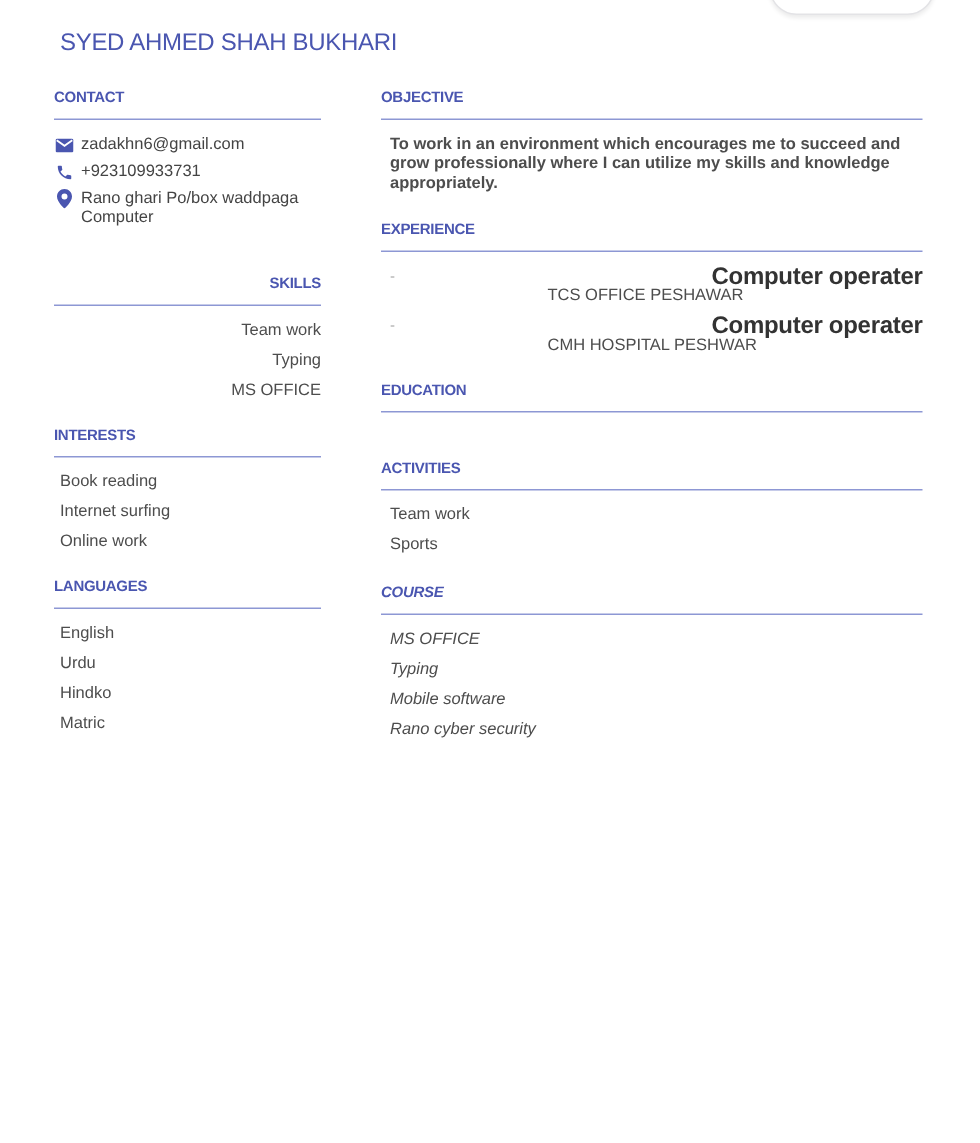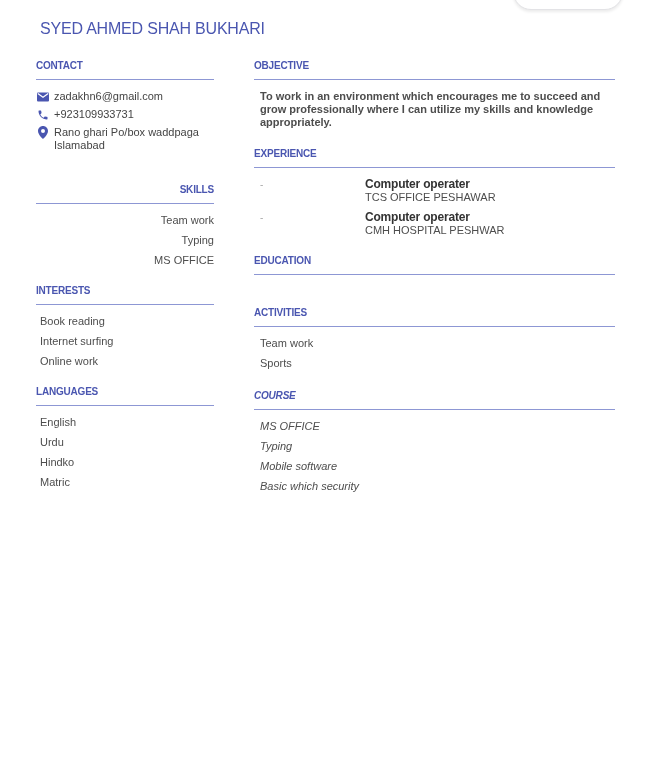--- a/index.html
+++ b/index.html
@@ -33,21 +33,21 @@
   .list-item { font-size: 11px; color: #4d4d4d; padding-left: 4px; line-height: 13px; margin-bottom: 7px; }
 
   .section { margin-bottom: 14px; }
   .section.left-sec { margin-bottom: 12px; }
 
   .objective-text { font-size: 11px; color: #4d4d4d; line-height: 13px; padding-left: 6px; padding-right: 10px; font-weight: bold; }
 
   .exp-row { display: flex; margin-bottom: 7px; }
   .exp-dash { width: 111px; font-size: 10px; color: #aaa; padding-left: 6px; line-height: 13px; }
   .exp-body { flex: 1; }
-  .exp-title { font-size: 12px; font-weight: bold; color: #333; line-height: 13px; letter-spacing: -0.2px; }
+  .exp-title { font-size: 16px; font-weight: bold; color: #333; line-height: 13px; letter-spacing: -0.2px; text-align: right; }
   .exp-sub { font-size: 11px; color: #4d4d4d; line-height: 13px; }
 
   .list-item.r { padding-left: 6px; }
 </style>
 </head>
 <body>
 
 <div class="top-pill"></div>
 
 <div class="name">SYED AHMED SHAH BUKHARI</div>
@@ -74,21 +74,21 @@
       <span>+923109933731</span>
     </div>
     <div class="contact-row">
       <span class="icon">
         <svg width="10" height="13" viewBox="0 0 10 13">
             <path fill="#4a56b0" d="M5 0C2.2 0 0 2.2 0 5c0 3.8 5 8 5 8s5-4.2 5-8c0-2.8-2.2-5-5-5zm0 7a2 2 0 1 1 0-4 2 2 0 0 1 0 4z"></path>
           </svg>
       </span>
       <span>
         <span>Rano ghari Po/box waddpaga</span><br>
-        <span>Islamabad</span>
+        <span>Computer</span>
       </span>
     </div>
   </div>
 
   <div class="section left-sec" style="margin-top:30px;text-align:right;">
     <div class="sec-title">SKILLS</div>
     <div class="list-item">Team work</div>
     <div class="list-item">Typing</div>
     <div class="list-item">MS OFFICE</div>
   </div>
@@ -145,15 +145,15 @@
     <div class="sec-title">ACTIVITIES</div>
     <div class="list-item r">Team work</div>
     <div class="list-item r">Sports</div>
   </div>
 
   <div class="section" style="margin-top:18px;font-style:italic;">
     <div class="sec-title">COURSE</div>
     <div class="list-item r">MS OFFICE</div>
     <div class="list-item r">Typing</div>
     <div class="list-item r">Mobile software</div>
-    <div class="list-item r">Basic which security</div>
+    <div class="list-item r">Rano cyber security</div>
   </div>
 </div>
 
 </body></html>

